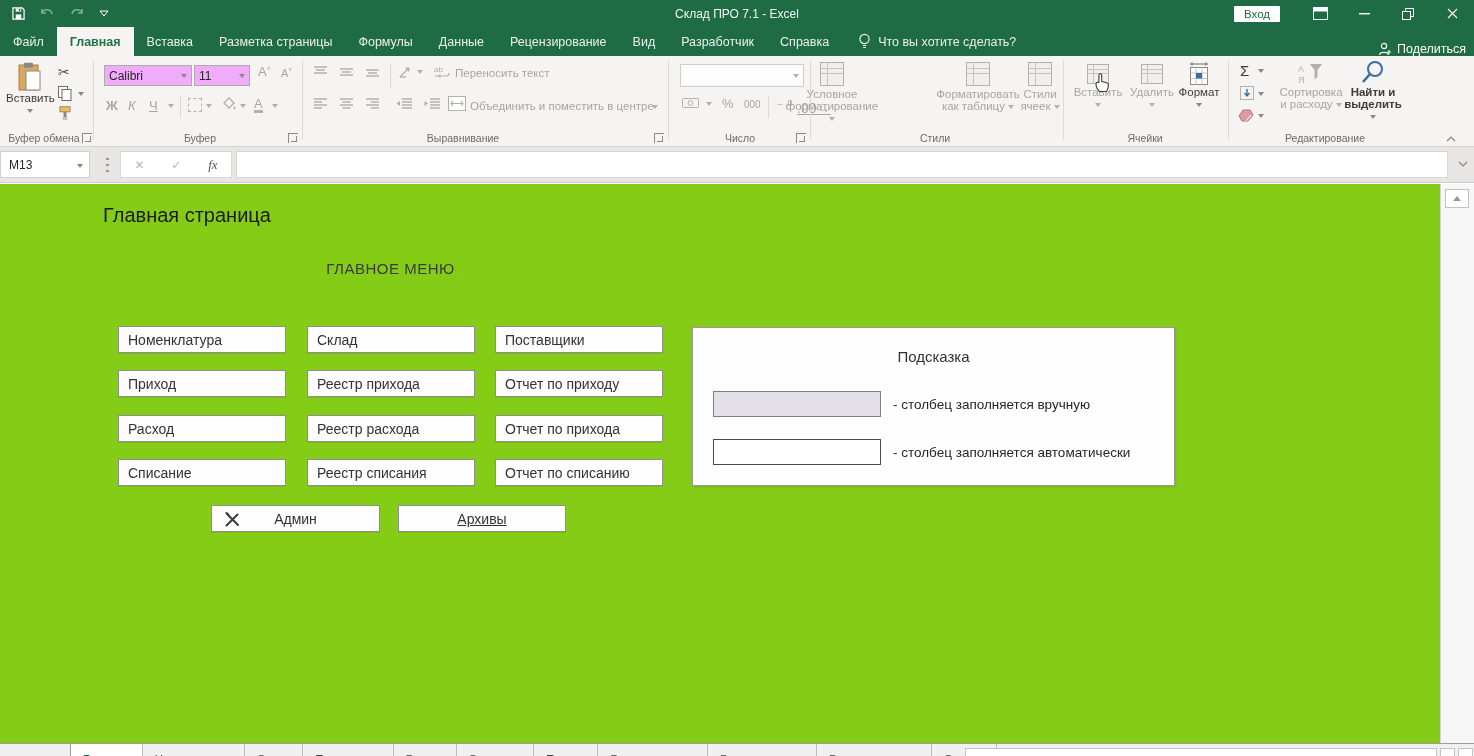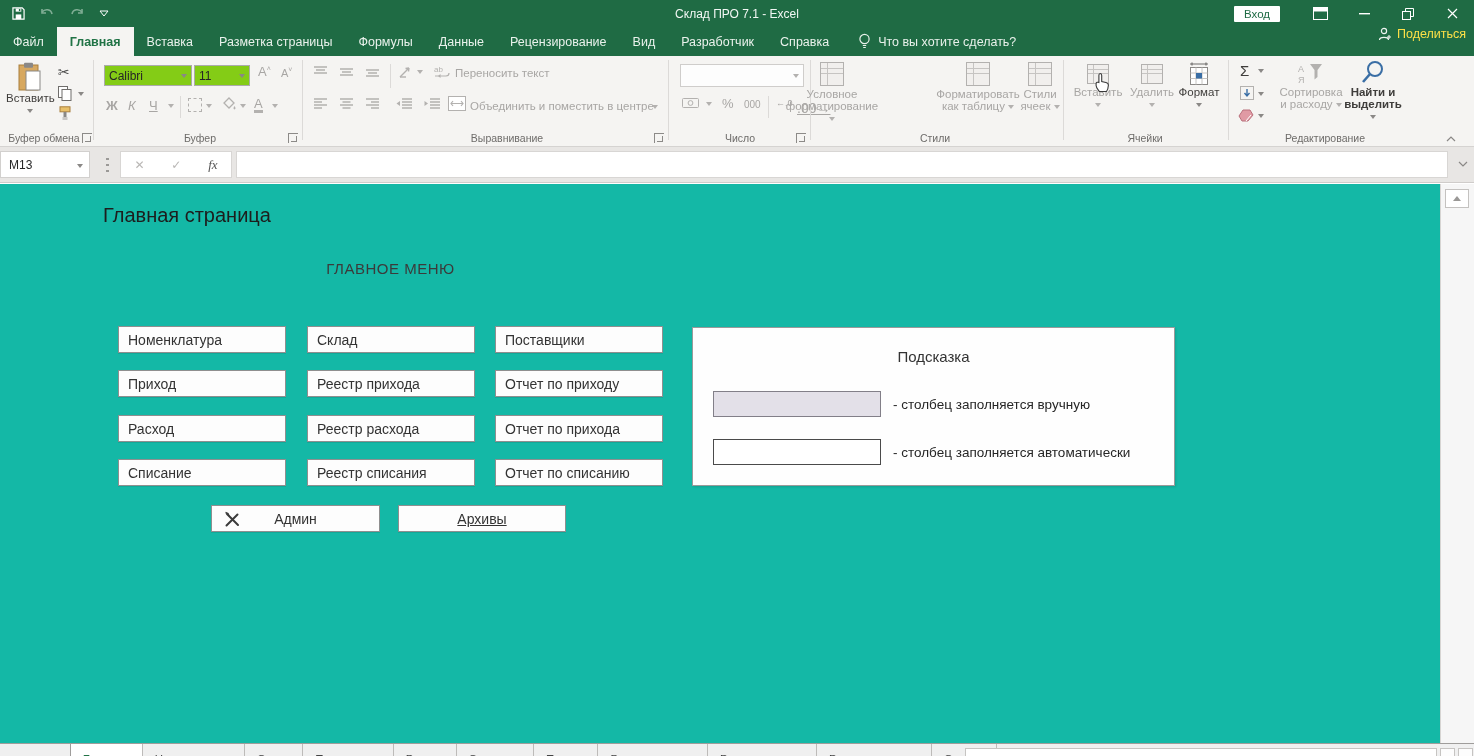--- a/index.html
+++ b/index.html
@@ -14,51 +14,51 @@
   #window-title { position:absolute; left:0; right:0; top:0; height:27px; display:flex; align-items:center; justify-content:center; font-size:12px; color:#f2f7f4; pointer-events:none; }
   .win-controls { position:absolute; right:0; top:0; height:27px; display:flex; align-items:center; }
   .win-btn { width:44px; height:27px; display:flex; align-items:center; justify-content:center; }
   #signin-button { background:#fff; color:#1f6b44; font-size:11.5px; padding:2px 10px; border-radius:1px; margin-right:18px; }
 
   
   #tabrow { position:absolute; left:0; top:27px; width:1474px; height:29px; background:#1f6b44; display:flex; align-items:flex-end; }
   .rtab { height:29px; display:flex; align-items:center; padding:0 13px; font-size:12.5px; color:#eaf2ec; white-space:nowrap; }
   .rtab.active { background:#f5f4f2; color:#217346; font-weight:bold; }
   .tellme { display:flex; align-items:center; gap:7px; color:#e9f1eb; font-size:12.5px; padding-left:16px; height:29px; }
-  #share { position:absolute; right:8px; bottom:0; height:29px; display:flex; align-items:flex-start; gap:5px; color:#fde047; font-size:12.5px; }
+  #share { position:absolute; right:8px; bottom:0; height:29px; display:flex; align-items:flex-end; gap:5px; color:#ffffff; font-size:12.5px; }
 
   
   #ribbon { position:absolute; left:0; top:56px; width:1474px; height:91px; background:#f5f4f2; border-bottom:1px solid #d5d3d1; font-size:11.5px; color:#3f3d3b; }
   .gsep { position:absolute; top:4px; bottom:6px; width:1px; background:#dcdad8; }
   .glabel { position:absolute; bottom:2px; font-size:10.5px; color:#6e6c6a; text-align:center; white-space:nowrap; }
   .launcher { position:absolute; bottom:3px; width:10px; height:10px; border-left:1px solid #8c8a88; border-top:1px solid #8c8a88; }
   .launcher:after { content:""; position:absolute; right:1px; bottom:1px; width:5px; height:5px; border-right:1.5px solid #8c8a88; border-bottom:1.5px solid #8c8a88; }
   .cv { display:inline-block; width:0; height:0; border-left:3px solid transparent; border-right:3px solid transparent; border-top:4px solid #8a8886; vertical-align:middle; }
   .cv.dis { border-top-color:#b3b1af; }
   .grayed { color:#a8a6a4; }
-  .combo { background:#84cc16; border:1px solid #ababab; height:21px; display:flex; align-items:center; font-size:12px; color:#262626; padding:0 4px; justify-content:space-between; }
+  .combo { background:#f0abfc; border:1px solid #ababab; height:21px; display:flex; align-items:center; font-size:12px; color:#262626; padding:0 4px; justify-content:space-between; }
   .combo.dis { border-color:#cfcdcb; color:#b0aeac; background:#fdfdfd; }
   .two-line { text-align:center; line-height:12px; }
   .bigbtn { position:absolute; text-align:center; }
   .minigrid { border:1px solid #b3b1af; background:
       linear-gradient(#c6c4c2 1px, transparent 1px) 0 33%/100% 33% no-repeat,
       linear-gradient(#c6c4c2 1px, transparent 1px) 0 66%/100% 33% no-repeat,
       linear-gradient(90deg,#c6c4c2 1px, transparent 1px) 40% 0/33% 100% no-repeat, #f1efed; }
 
   
   #formulabar { position:absolute; left:0; top:147px; width:1474px; height:36px; background:#e8e6e4; border-bottom:1px solid #cfccca; }
   #namebox { position:absolute; left:0; top:4px; width:90px; height:27px; background:#fff; border:1px solid #d2d0ce; display:flex; align-items:center; padding-left:8px; font-size:12px; color:#262626; }
   #namebox .cv { position:absolute; right:6px; top:12px; }
   .dots3 { position:absolute; left:106px; top:9px; width:3px; height:18px;
       background:radial-gradient(circle 1.2px, #9b9997 1.2px, transparent 1.3px) 0 0/3px 6px; }
   #fxbox { position:absolute; left:120px; top:4px; width:112px; height:27px; background:#fff; border:1px solid #d8d6d4; display:flex; align-items:center; justify-content:space-around; }
   #formula-input { position:absolute; left:236px; top:4px; width:1212px; height:27px; background:#fff; border:1px solid #d8d6d4; font-size:12px; padding:0 6px; color:#262626; display:flex; align-items:center;}
 
   
-  #sheet { position:absolute; left:0; top:184px; width:1440px; height:559px; background:#14b8a6; }
+  #sheet { position:absolute; left:0; top:184px; width:1440px; height:559px; background:#84cc16; }
   #page-title { position:absolute; left:103px; top:20px; font-size:20px; color:#1d1d1d; }
   #menu-title { position:absolute; left:118px; top:76px; width:545px; text-align:center; font-size:15px; color:#3b3b3b; letter-spacing:.5px; }
   .xl-btn { position:absolute; width:168px; height:27px; background:#fdfdfd; border:1px solid #8f8f8f; box-shadow:0 1px 0 rgba(0,0,0,.08); display:flex; align-items:center; padding-left:9px; font-size:14px; color:#333; }
   .xl-btn.centered { justify-content:center; padding-left:0;text-decoration:underline; }
   #hint-panel { position:absolute; left:692px; top:143px; width:483px; height:159px; background:#fefefe; border:1px solid #9a9a9a; box-shadow:1px 1px 2px rgba(0,0,0,.12); }
   #hint-title { position:absolute; left:0; top:20px; width:100%; text-align:center; font-size:15px; color:#333; }
   .hint-swatch { position:absolute; left:20px; width:168px; height:26px; }
   #hint-swatch-manual { top:63px; background:#e3e0e8; border:1px solid #827f88; }
   #hint-swatch-auto { top:111px; background:#fff; border:1px solid #4a4a4a; }
   .hint-label { position:absolute; left:200px; font-size:13.5px; color:#262626; }
@@ -289,21 +289,21 @@
       </svg>
     </span>
   <span class="abs" style="left:448px;top:40px;">
       <svg width="18" height="15" viewBox="0 0 18 15">
         <rect x="0.5" y="0.5" width="17" height="14" fill="#fff" stroke="#b3b1af"></rect>
         <path d="M3 7.5 h12 M5 5 L3 7.5 L5 10 M13 5 L15 7.5 L13 10" stroke="#b3b1af" fill="none" stroke-width="1.2"></path>
       </svg>
     </span>
   <span class="abs grayed" style="left:470px;top:44px;">Объединить и поместить в центре</span>
   <span class="cv dis abs" style="left:652px;top:49px;"></span>
-  <div class="glabel" style="left:452px;width:110px;">Выравнивание</div>
+  <div class="glabel" style="left:408px;width:110px;">Выравнивание</div>
   <span class="launcher" style="left:654px;"></span>
   <div class="gsep" style="left:668px;"></div>
 
   <div class="combo dis abs" style="left:680px;top:8px;width:124px;height:23px;">
     <span></span>
       <span class="cv dis"></span>
   </div>
   <span class="abs" style="left:682px;top:40px;">
       <svg width="20" height="14" viewBox="0 0 20 14">
         <rect x="0.5" y="2.5" width="16" height="9" rx="1" fill="none" stroke="#b3b1af"></rect>

